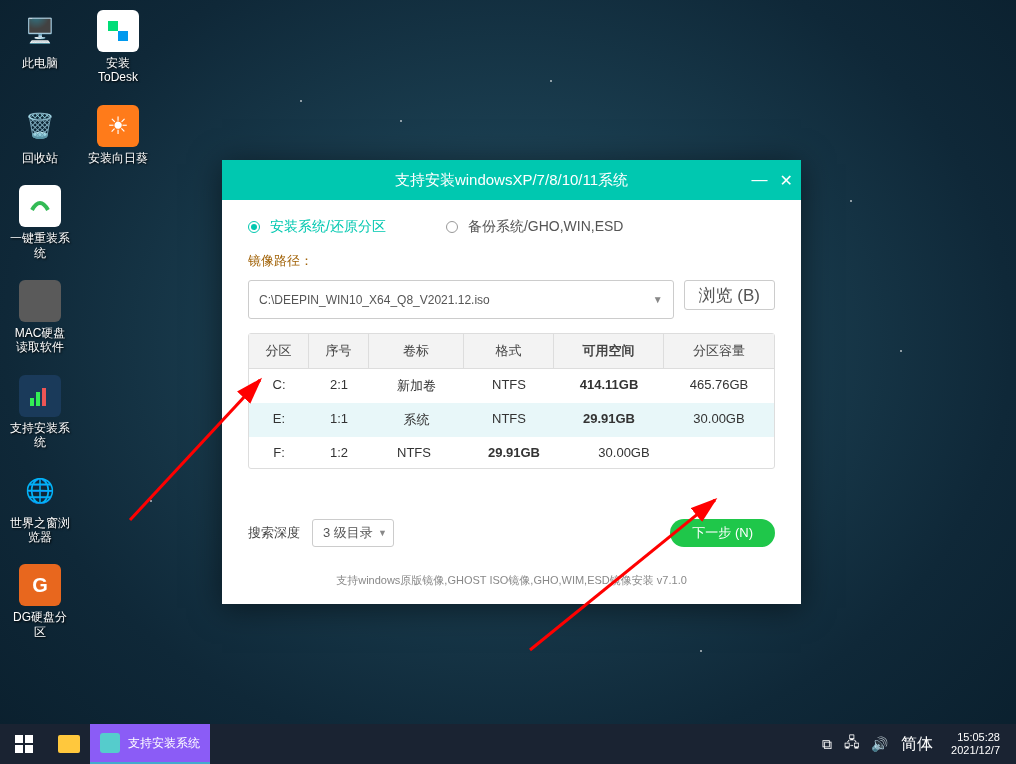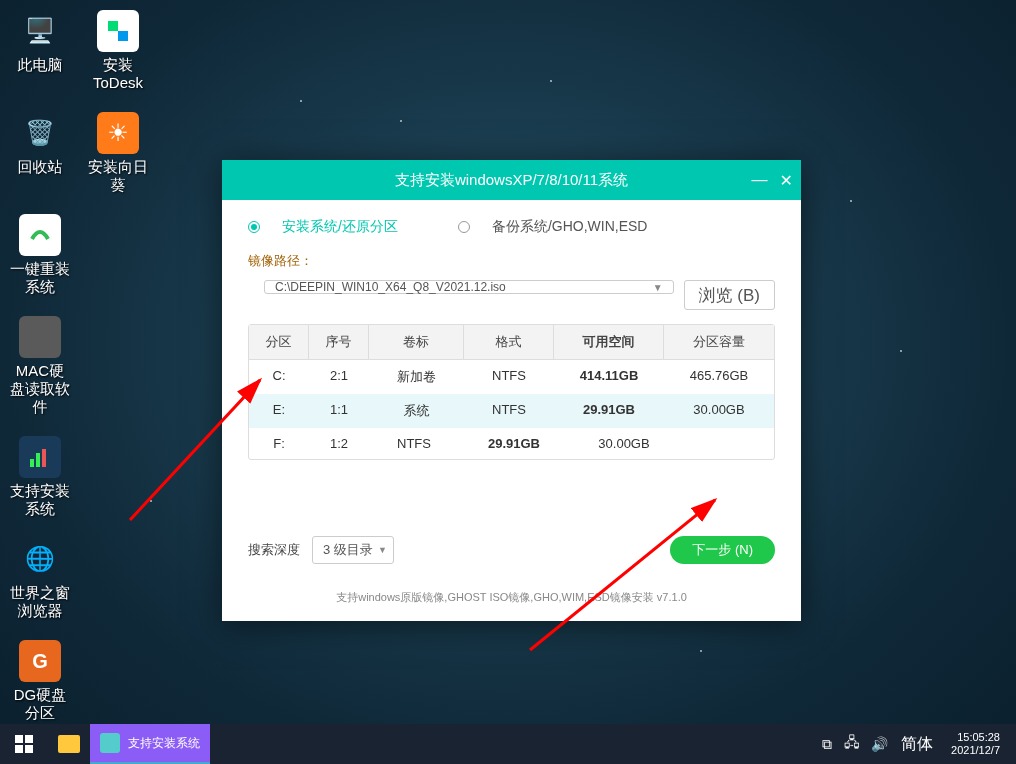--- a/index.html
+++ b/index.html
@@ -3,39 +3,39 @@
 <meta charset="utf-8">
 <style>
 * { margin: 0; padding: 0; box-sizing: border-box; font-family: "Microsoft YaHei", sans-serif; }
 body { width: 1016px; height: 764px; overflow: hidden; position: relative; background: radial-gradient(ellipse at 50% 45%, #2a5a6e 0%, #1a3d4f 35%, #0f2838 70%, #0a1f2d 100%); }
 .stars { position: absolute; inset: 0; }
 .star { position: absolute; width: 2px; height: 2px; background: #fff; border-radius: 50%; opacity: 0.7; }
 .desktop-icons { position: absolute; top: 10px; left: 10px; display: flex; flex-direction: column; gap: 20px; }
 .icon-row { display: flex; gap: 18px; }
 .desktop-icon { display: flex; flex-direction: column; align-items: center; width: 60px; gap: 4px; cursor: pointer; }
 .desktop-icon .icon-img { width: 42px; height: 42px; border-radius: 6px; display: flex; align-items: center; justify-content: center; font-size: 24px; }
-.desktop-icon .label { color: #fff; font-size: 15px; text-align: center; line-height: 1.2; text-shadow: 1px 1px 2px #000; }
+.desktop-icon .label { color: #fff; font-size: 12px; text-align: center; line-height: 1.2; text-shadow: 1px 1px 2px #000; }
 .dialog { position: absolute; left: 222px; top: 160px; width: 579px; background: #fff; box-shadow: 0 4px 30px rgba(0,0,0,0.5); }
 .title-bar { height: 40px; background: #00c8b0; color: #fff; display: flex; align-items: center; justify-content: center; position: relative; font-size: 15px; }
 .title-controls { position: absolute; right: 8px; display: flex; gap: 12px; }
 .title-controls span { cursor: pointer; font-size: 16px; }
 .dialog-body { padding: 18px 26px 16px; }
 .mode-row { display: flex; gap: 60px; margin-bottom: 16px; }
-.radio-opt { display: flex; align-items: center; gap: 22px; font-size: 14px; cursor: pointer; }
+.radio-opt { display: flex; align-items: center; gap: 10px; font-size: 14px; cursor: pointer; }
 .radio-dot { width: 12px; height: 12px; border: 1px solid #999; border-radius: 50%; display: inline-block; position: relative; }
 .radio-opt.selected .radio-dot { border-color: #00c8b0; }
 .radio-opt.selected .radio-dot::after { content: ''; position: absolute; width: 6px; height: 6px; background: #00c8b0; border-radius: 50%; top: 2px; left: 2px; }
 .radio-opt.selected .radio-label { color: #00c8b0; }
 .radio-opt:not(.selected) .radio-label { color: #555; }
 .path-label { font-size: 13px; color: #a16207; margin-bottom: 10px; }
 .path-row { display: flex; gap: 10px; margin-bottom: 14px; }
-.path-input { flex: 1; border: 1px solid #ccc; border-radius: 3px; height: 14px; display: flex; align-items: center; padding: 0 10px; font-family: monospace; font-size: 12px; color: #555; position: relative; margin-left: 16px; }
+.path-input { flex: 1; border: 1px solid #ccc; border-radius: 3px; height: 39px; display: flex; align-items: center; padding: 0 10px; font-family: monospace; font-size: 12px; color: #555; position: relative; }
 .path-input .chev { position: absolute; right: 10px; color: #888; font-size: 10px; }
 .browse-btn { border: 1px solid #ccc; border-radius: 3px; height: 30px; padding: 0 14px; font-size: 17px; color: #555; background: #fff; cursor: pointer; display: flex; align-items: center; }
-.part-table { border: 1px solid #ddd; border-radius: 3px; margin-bottom: 76px; }
+.part-table { border: 1px solid #ddd; border-radius: 3px; margin-bottom: 50px; }
 .pt-head { display: flex; background: #f3f3f3; font-size: 13px; color: #444; border-bottom: 1px solid #ddd; }
 .pt-head > div, .pt-row > div { padding: 8px 4px; text-align: center; }
 .c-part { width: 60px; } .c-idx { width: 60px; } .c-vol { flex: 1; } .c-fmt { width: 90px; } .c-free { width: 110px; font-weight: bold; } .c-size { width: 110px; }
 .pt-head > div:not(:last-child) { border-right: 1px solid #ddd; }
 .pt-row { display: flex; font-size: 13px; color: #333; cursor: pointer; }
 .pt-row.selected { background: #e8f7f9; }
 .depth-row { display: flex; align-items: center; gap: 12px; }
 .depth-label { font-size: 13px; color: #444; }
 .depth-select { border: 1px solid #ccc; border-radius: 3px; height: 28px; padding: 0 20px 0 10px; font-size: 13px; color: #555; background: #fff; display: flex; align-items: center; position: relative; cursor: pointer; }
 .depth-select .chev { position: absolute; right: 6px; font-size: 9px; color: #888; }

